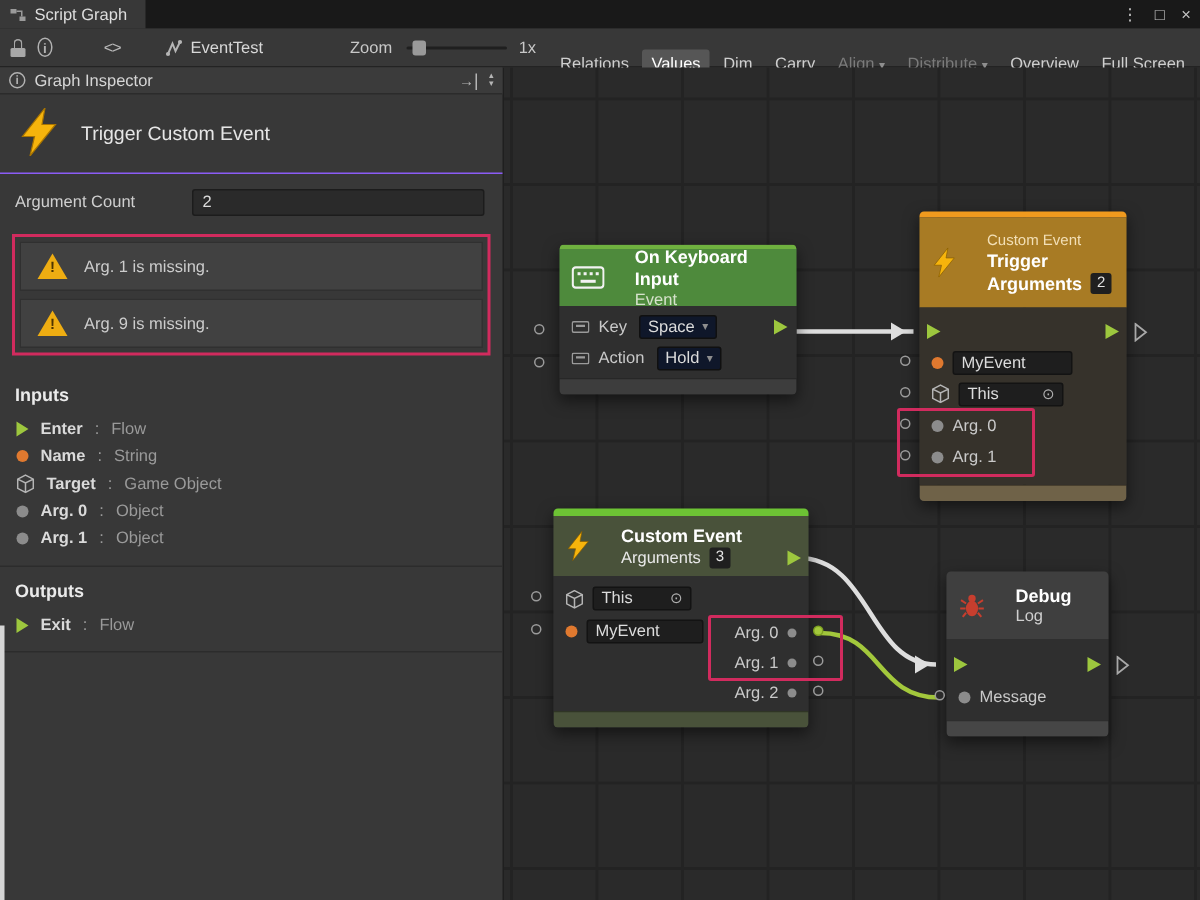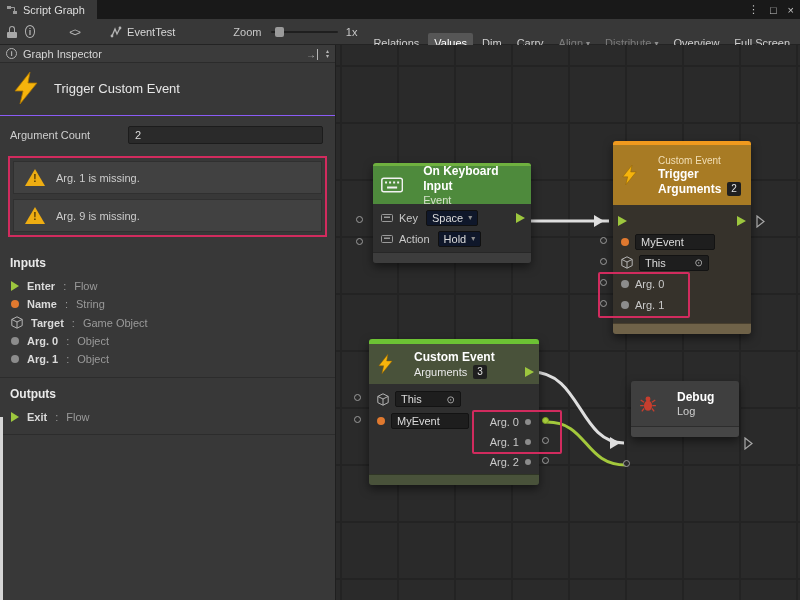--- a/index.html
+++ b/index.html
@@ -424,20 +424,31 @@
           <svg width="18" height="18" viewBox="0 0 16 16">
               <ellipse cx="8" cy="9.5" rx="3.6" ry="4.6" fill="#c73e2e"></ellipse>
               <circle cx="8" cy="3.6" r="2.2" fill="#c73e2e"></circle>
               <path d="M4.5 6.5 L1.5 4.5 M4.2 9.5 L1 9.5 M4.5 12 L2.5 14.5 M11.5 6.5 L14.5 4.5 M11.8 9.5 L15 9.5 M11.5 12 L13.5 14.5" stroke="#c73e2e" stroke-width="1.2" fill="none"></path>
             </svg>
           <div class="hd-text">
             <div class="n-title">Debug</div>
             <div class="n-sub" style="color:#cfcfcf;">Log</div>
           </div>
         </div>
+        <div class="body" style="padding:6px 0 4px 0;">
+          <div class="prow flowrow" style="height:22px;">
+            <span class="flow-arrow"></span>
+            <span class="flex1"></span>
+            <span class="flow-arrow"></span>
+          </div>
+          <div class="prow" style="height:22px;">
+            <span class="dot gray"></span>
+            <span class="plabel">Message</span>
+          </div>
+        </div>
         <div class="foot" style="background:#464646;"></div>
       </div>
 
       <span class="port" style="left:20px;top:171px;"></span>
       <span class="port" style="left:20px;top:193px;"></span>
       <span class="port" style="left:264px;top:192px;"></span>
       <span class="port" style="left:264px;top:213px;"></span>
       <span class="port" style="left:264px;top:234px;"></span>
       <span class="port" style="left:264px;top:255px;"></span>
       <span class="port" style="left:18px;top:349px;"></span>

